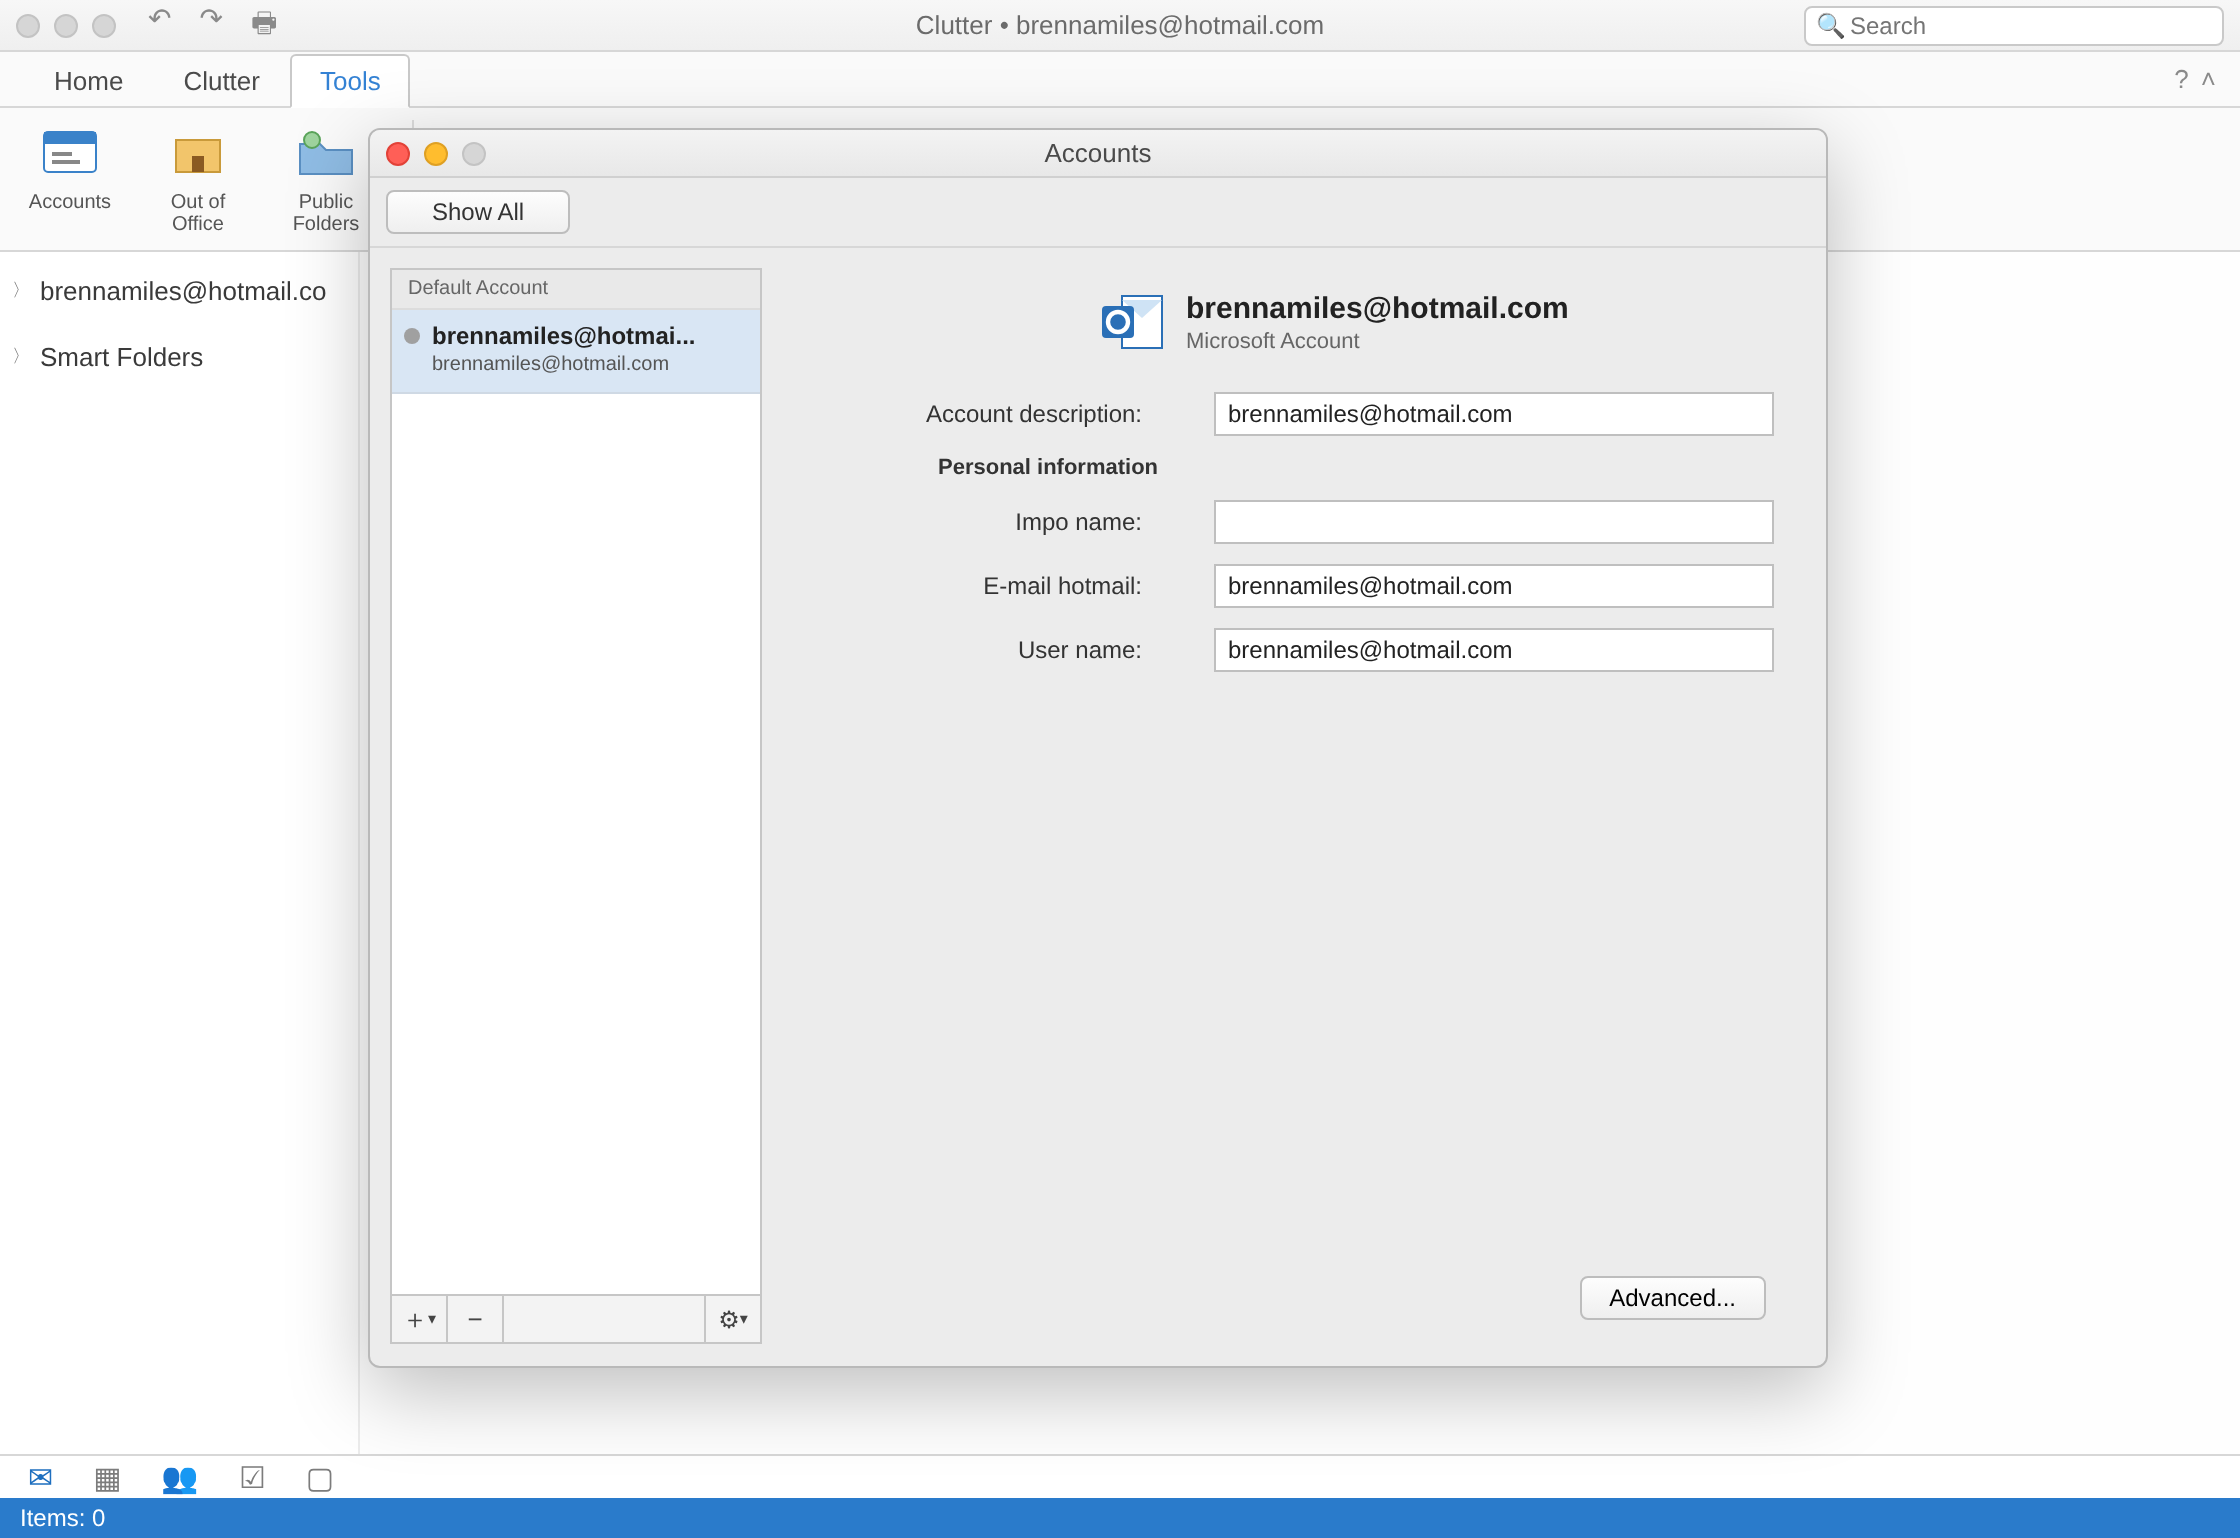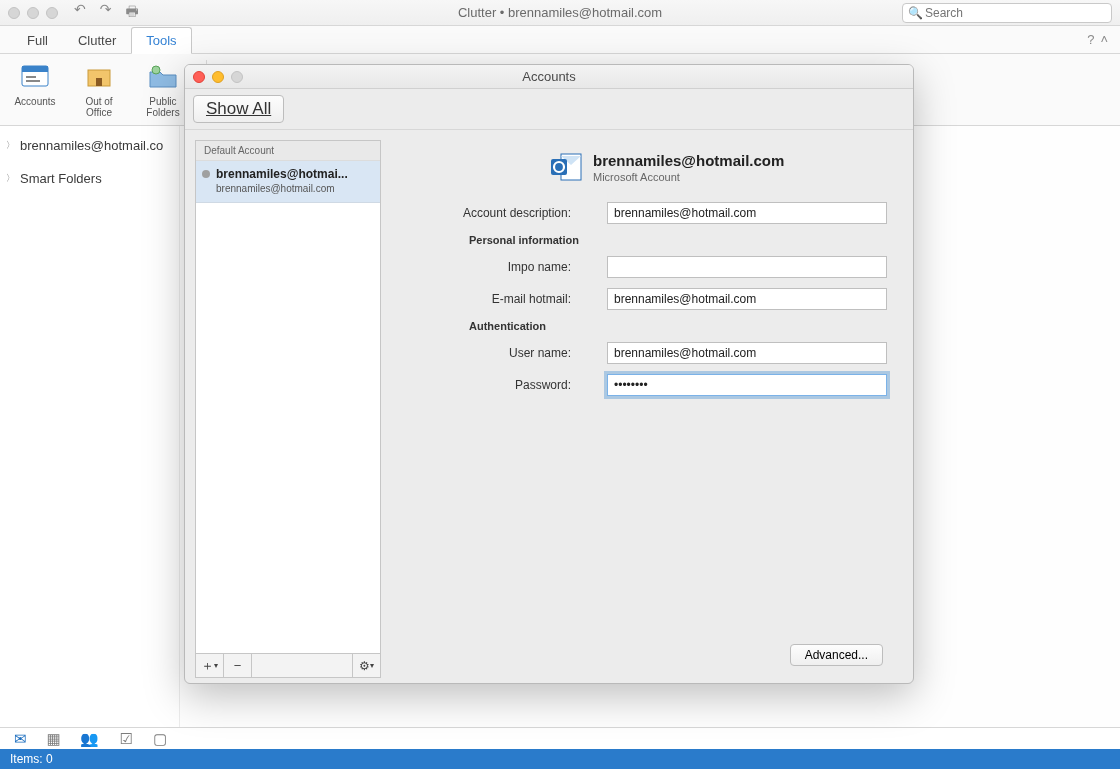--- a/index.html
+++ b/index.html
@@ -40,21 +40,21 @@
 
   
   .modal { position:absolute; left:184px; top:64px; width:730px; height:620px; background:#ececec; border:1px solid #b9b9b9; border-radius:6px; box-shadow:0 12px 40px rgba(0,0,0,.25); overflow:hidden;}
   .modal-title { height:24px; display:flex; align-items:center; background:linear-gradient(#f3f3f3,#e8e8e8); border-bottom:1px solid #d0d0d0; position:relative;}
   .modal-title .traffic { margin-left:8px;}
   .modal-title .traffic .dot1{background:#ff5f57;border:1px solid #e24238;}
   .modal-title .traffic .dot2{background:#ffbd2e;border:1px solid #dfa023;}
   .modal-title .traffic .dot3{background:#d6d6d6;border:1px solid #c3c3c3;}
   .modal-ttl { position:absolute; left:50%; transform:translateX(-50%); font-size:13px; color:#4a4a4a;}
   .modal-tb { padding:6px 8px; border-bottom:1px solid #d7d7d7; background:#ececec;}
-  .showall { font-size:17px; padding:3px 12px; background:linear-gradient(#fdfdfd,#efefef); border:1px solid #bdbdbd; border-radius:4px; color:#333;text-decoration:underline;}
+  .showall { font-size:12px; padding:3px 22px; background:linear-gradient(#fdfdfd,#efefef); border:1px solid #bdbdbd; border-radius:4px; color:#333;}
   
   .modal-body { display:flex; gap:12px; padding:10px; height:calc(100% - 24px - 36px);}
   .acct-list { width:200px; background:#fff; border:1px solid #c6c6c6; position:relative; display:flex; flex-direction:column;}
   .acct-head { background:#e9e9e9; font-size:10px; color:#666; padding:4px 8px; border-bottom:1px solid #dcdcdc;}
   .acct-item { background:#d9e6f4; padding:6px 8px 8px 20px; border-bottom:1px solid #cfd9e4; position:relative;}
   .acct-item .dot { position:absolute; left:6px; top:9px; width:8px; height:8px; border-radius:50%; background:#a0a0a0;}
   .acct-item .a1 { font-size:12px; font-weight:600; color:#222; white-space:nowrap; overflow:hidden; text-overflow:ellipsis;}
   .acct-item .a2 { font-size:10px; color:#555; margin-top:2px;}
   .list-foot { margin-top:auto; height:24px; border-top:1px solid #c6c6c6; display:flex; background:#f3f3f3;}
   .list-foot .fb { width:28px; border-right:1px solid #c6c6c6; display:flex; align-items:center; justify-content:center; font-size:13px; color:#444;}
@@ -92,21 +92,21 @@
     <span>🖶</span>
   </div>
   <div class="tb-title">Clutter • brennamiles@hotmail.com</div>
   <div class="search">
     <span class="mag">🔍</span>
     <input type="text" placeholder="Search" style="">
   </div>
 </div>
 
 <div class="tabbar">
-  <div class="tab">Full</div>
+  <div class="tab">Home</div>
   <div class="tab">Clutter</div>
   <div class="tab active">Tools</div>
 </div>
 <div class="help">
   <span>?</span>
   <span>˄</span>
 </div>
 
 <div class="ribbon">
   <div class="rbtn">
@@ -222,29 +222,24 @@
 
       <div class="form-row">
         <label>Impo name:</label>
         <input type="text" value="" style="">
       </div>
       <div class="form-row">
         <label>E-mail hotmail:</label>
         <input type="text" value="brennamiles@hotmail.com" style="">
       </div>
 
-      <div class="section-lbl">Authentication</div>
 
       <div class="form-row">
         <label>User name:</label>
         <input type="text" value="brennamiles@hotmail.com" style="">
       </div>
-      <div class="form-row">
-        <label>Password:</label>
-        <input type="text" class="focus" value="••••••••" style="">
-      </div>
 
       <div class="advanced">
         <button>Advanced...</button>
       </div>
     </div>
   </div>
 </div>
 
 </body></html>

